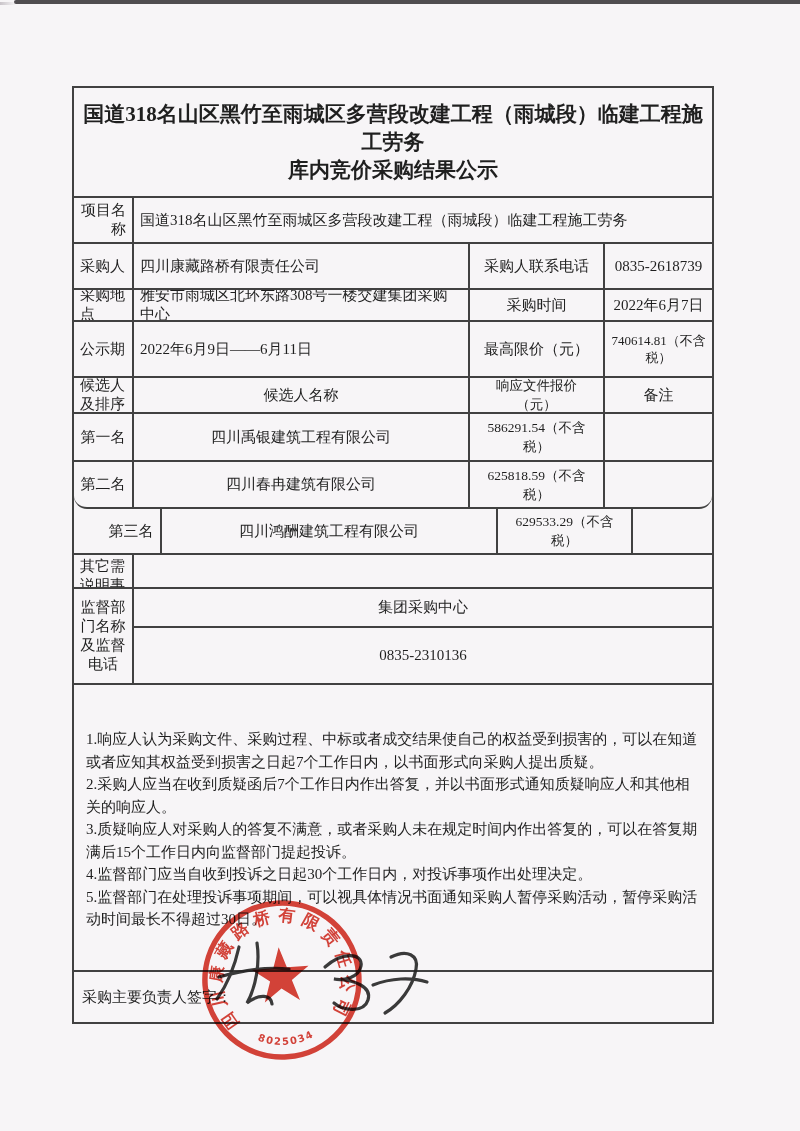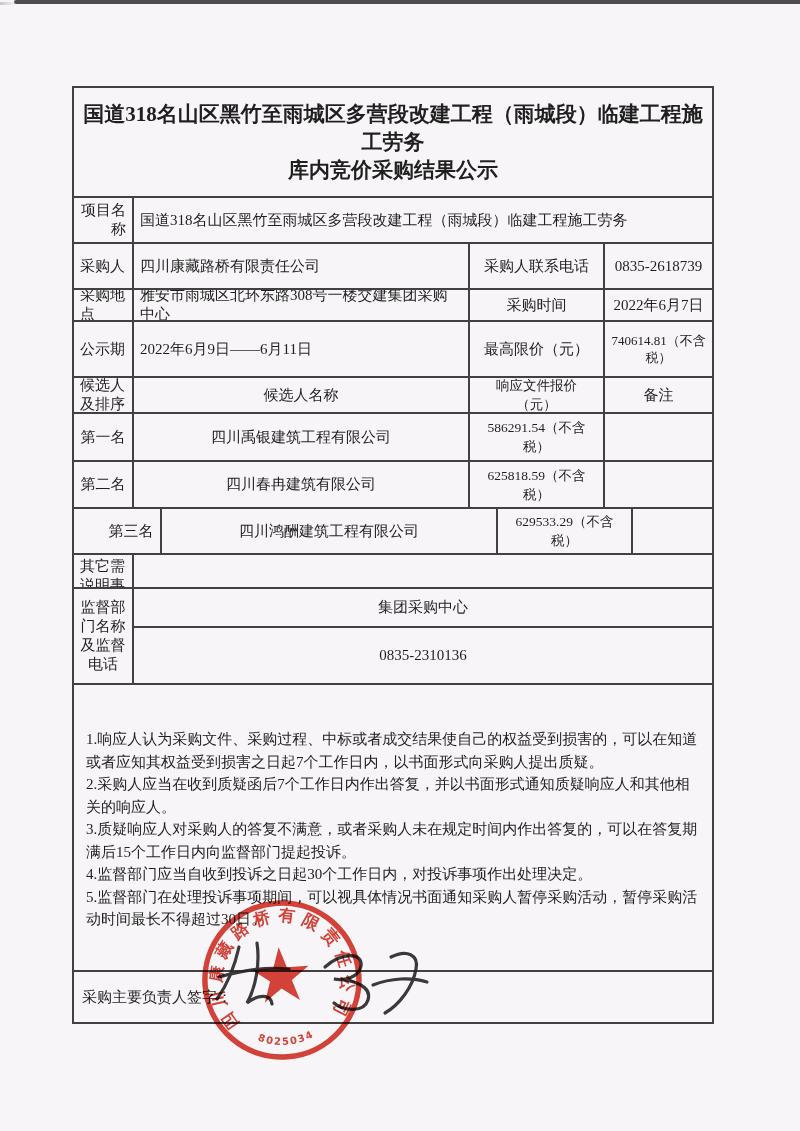--- a/index.html
+++ b/index.html
@@ -44,21 +44,21 @@
     width:100%;display:flex;flex-direction:column;justify-content:center;
     text-align:center;font-weight:bold;font-size:21px;line-height:28px;
     padding:0 8px;box-sizing:border-box;
   }
   .r-project{height:46px;text-align:right;}
   .r-buyer{height:46px;}
   .r-location{height:32px;}
   .r-period{height:56px;}
   .r-chead{height:36px;}
   .r-rank1{height:48px;}
-  .r-rank2{height:47px;}
+  .r-rank2{height:47px;border-radius:13px;}
   .r-rank3{height:46px;padding-left:28px;}
   .r-other{height:34px;}
   .r-superv{height:96px;}
   .r-objection{height:287px;}
   .r-sign{height:50px;}
   .price{font-size:13.5px;}
   .maxprice{font-size:13px;line-height:17px;}
   .superv-right{flex:1;display:flex;flex-direction:column;}
   .superv-sub1{height:39px;border-bottom:2px solid #414141;}
   .superv-sub2{flex:1;}

